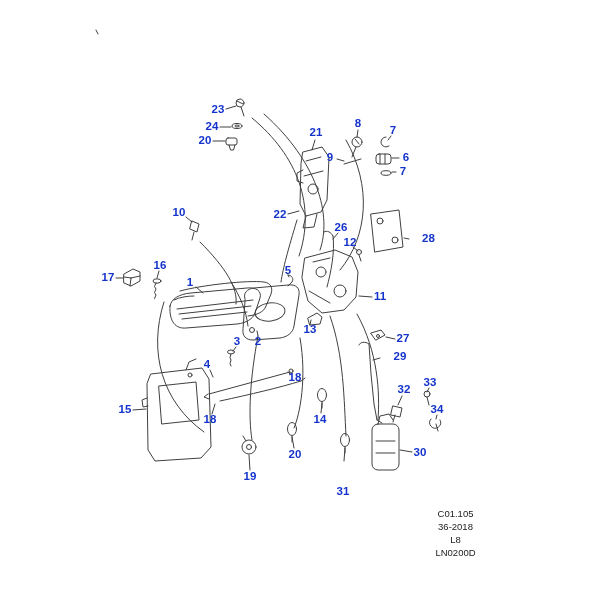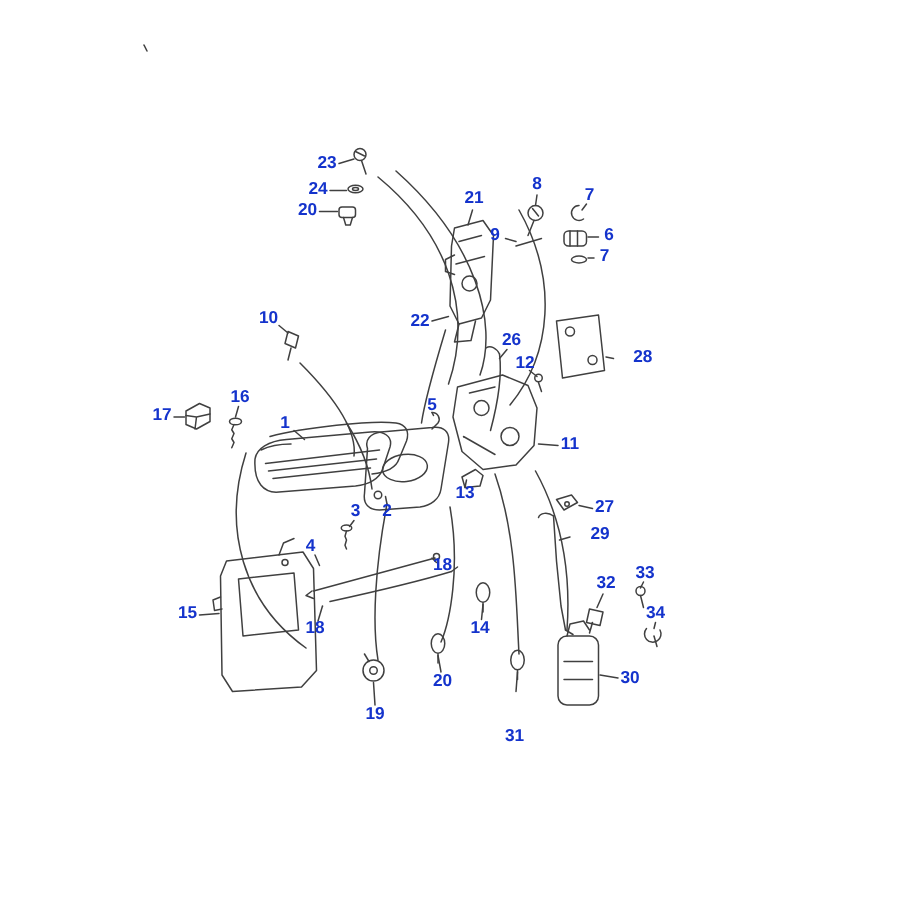--- a/index.html
+++ b/index.html
@@ -306,15 +306,21 @@
       <div class="callout" style="left: 320px; top: 420px;">14</div>
       <div class="callout" style="left: 404px; top: 390px;">32</div>
       <div class="callout" style="left: 430px; top: 383px;">33</div>
       <div class="callout" style="left: 437px; top: 410px;">34</div>
       <div class="callout" style="left: 295px; top: 455px;">20</div>
       <div class="callout" style="left: 420px; top: 453px;">30</div>
       <div class="callout" style="left: 343px; top: 468px; margin-top: 24px;">31</div>
       <div class="callout" style="left: 250px; top: 477px;">19</div>
     </div>
 
+  <div class="ref-block">
+    <div>C01.105</div>
+    <div>36-2018</div>
+    <div>L8</div>
+    <div>LN0200D</div>
+  </div>
 
 
 </div>
 
 </body></html>

